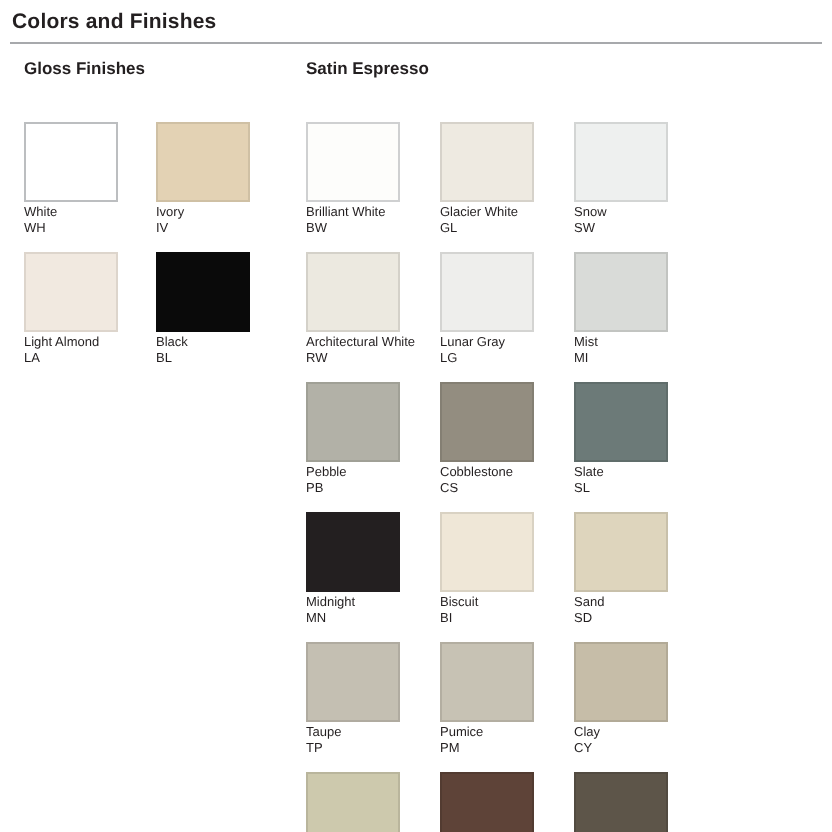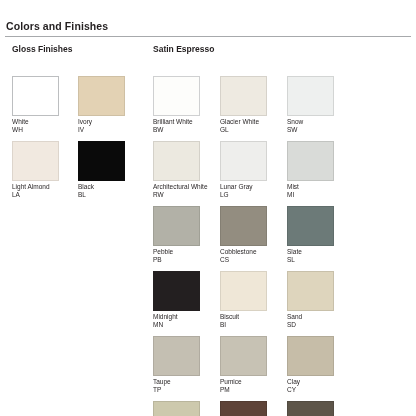--- a/index.html
+++ b/index.html
@@ -17,21 +17,21 @@
   #page {
     position: relative;
     width: 416px;
     height: 416px;
     box-sizing: border-box;
   }
   .page-title {
     font-size: 10.5px;
     font-weight: bold;
     color: #231f20;
-    padding: 20px 0 4px 6px;
+    padding: 5px 0 4px 6px;
     letter-spacing: 0.1px;
   }
   .title-rule {
     border-bottom: 1px solid #a7a9ac;
     margin: 0 5px 0 5px;
   }
   .content {
     display: flex;
     padding: 7px 0 0 0;
   }

